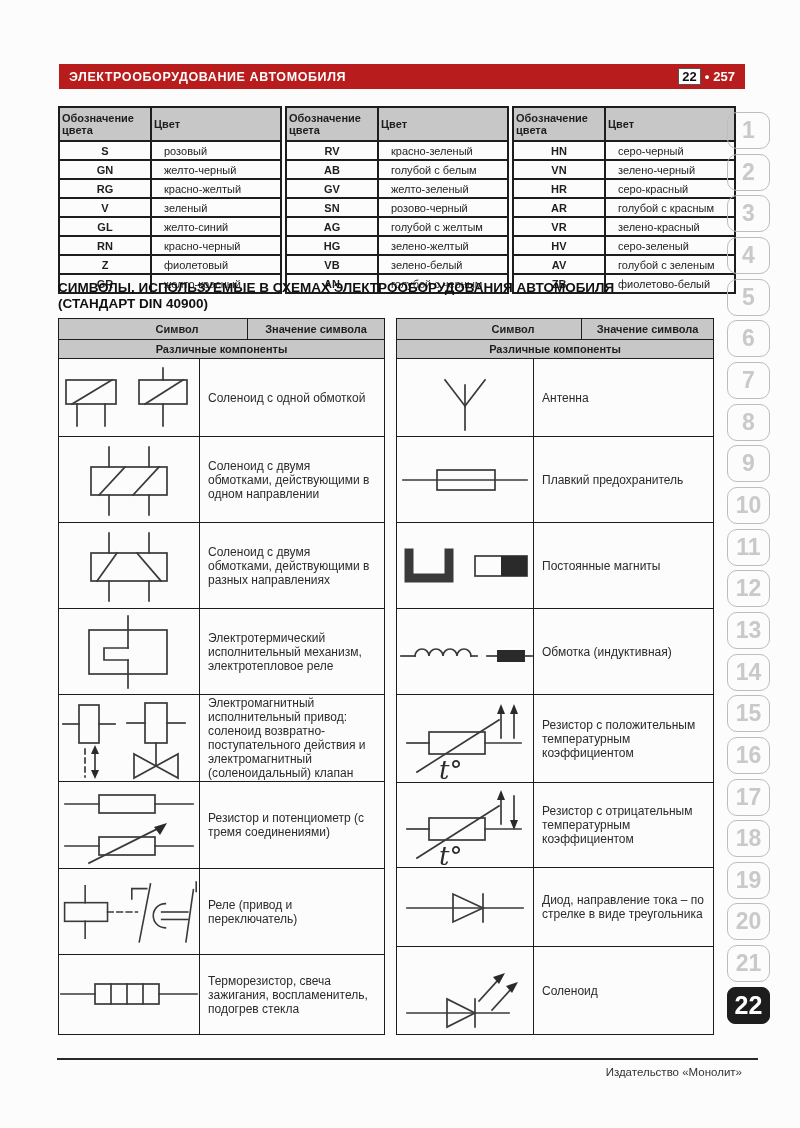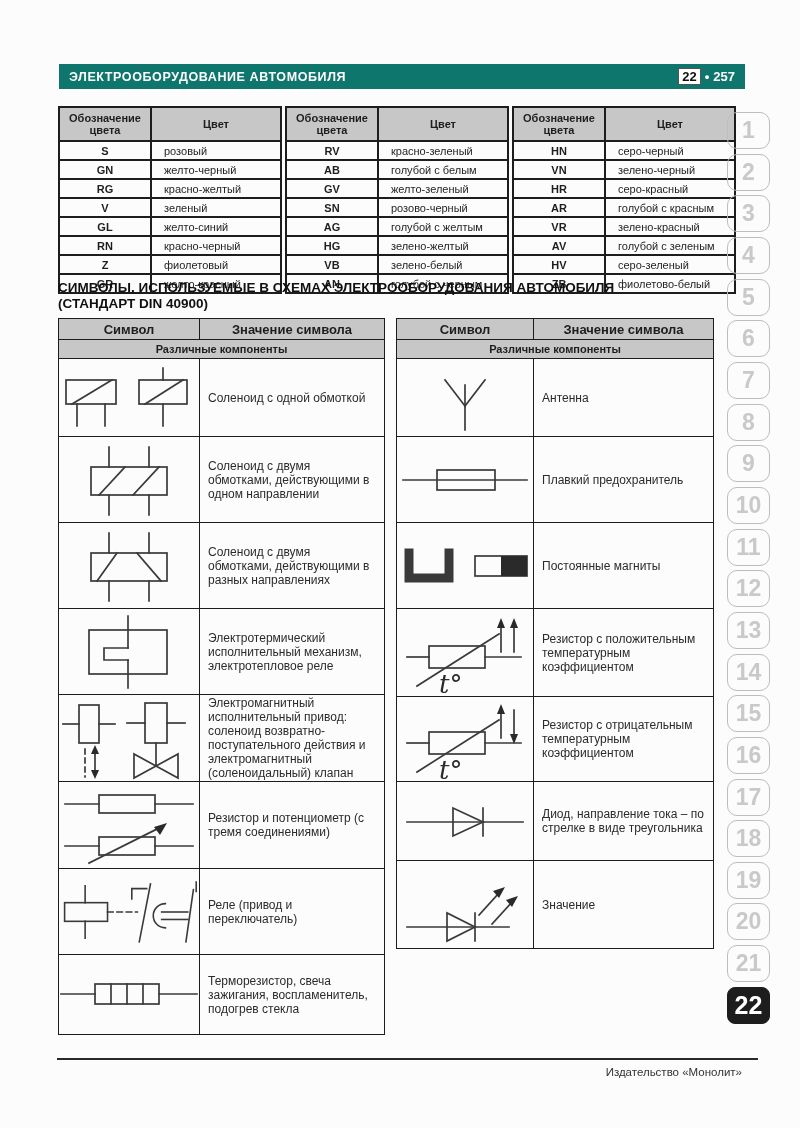--- a/index.html
+++ b/index.html
@@ -1,45 +1,45 @@
 <!DOCTYPE html>
 <html><head>
 <meta charset="utf-8">
 <style>
   html,body{margin:0;padding:0;background:#e8e8e8;}
   .page{position:relative;width:800px;height:1128px;background:#fcfcfc;overflow:hidden;
         font-family:"Liberation Sans",sans-serif;color:#1e1e1e;}
 
   
-  .header-bar{position:absolute;left:59px;top:64px;width:686px;height:25px;background:#0f766e;
+  .header-bar{position:absolute;left:59px;top:64px;width:686px;height:25px;background:#b91c1c;
               display:flex;align-items:center;justify-content:space-between;padding:0 10px;box-sizing:border-box;gap:28px;}
   .header-title{color:#fff;font-weight:bold;font-size:12.5px;letter-spacing:.6px;}
   .header-pageno{display:flex;align-items:center;gap:4px;color:#fff;font-weight:bold;font-size:13px;}
   .chapter-chip{background:#fff;color:#111;padding:0 3px;line-height:15px;border:1px solid #555;}
 
   
   .ctables{position:absolute;left:58px;top:106px;display:flex;gap:3px;}
   table.ctable{border-collapse:collapse;width:224px;table-layout:fixed;}
   .ctable th,.ctable td{border:2px solid #1d1d1d;}
-  .ctable th{background:#c7c7c7;font-size:11px;line-height:12px;height:32px;text-align:center;padding:0 2px;}
+  .ctable th{background:#c7c7c7;font-size:11px;line-height:12px;height:32px;text-align:left;padding:0 2px;}
   .ctable .th1{width:86px;}
   .ctable td{height:15px;}
   .ctable td.code{text-align:center;font-weight:bold;font-size:11px;}
   .ctable td.cname{font-size:11px;padding-left:12px;}
 
   
   .section-title{position:absolute;left:58px;top:280px;width:670px;font-weight:bold;font-size:13.5px;
                  line-height:16px;color:#101010;}
 
   
   .symtable{position:absolute;top:318px;border:1.7px solid #1c1c1c;box-sizing:border-box;background:#fcfcfc;}
   .symtable.left{left:58px;width:327px;}
   .symtable.right{left:396px;width:318px;}
   .symhead{display:flex;height:20px;background:#c7c7c7;border-bottom:1.7px solid #1c1c1c;
-           font-weight:bold;font-size:13px;align-items:stretch;}
+           font-weight:bold;font-size:11px;align-items:stretch;padding-left:48px;}
   .symhead .hc1{width:140px;border-right:1.7px solid #1c1c1c;display:flex;align-items:center;justify-content:center;}
   .symtable.right .symhead .hc1{width:136px;}
   .symhead .hc2{flex:1;display:flex;align-items:center;justify-content:center;}
   .symgroup{height:18px;background:#c7c7c7;border-bottom:1.7px solid #1c1c1c;display:flex;
             align-items:center;justify-content:center;font-weight:bold;font-size:11px;}
   .symrow{display:flex;border-bottom:1.7px solid #1c1c1c;}
   .symrow:last-child{border-bottom:none;}
   .symcell-sym{width:140px;border-right:1.7px solid #1c1c1c;display:flex;align-items:center;justify-content:center;}
   .symtable.right .symcell-sym{width:136px;}
   .symcell-desc{flex:1;display:flex;align-items:center;padding:12px 8px;font-size:12px;line-height:14px;color:#2b2b2b;}
@@ -176,26 +176,26 @@
           </tr>
       <tr>
             <td class="code">AR</td>
             <td class="cname">голубой с красным</td>
           </tr>
       <tr>
             <td class="code">VR</td>
             <td class="cname">зелено-красный</td>
           </tr>
       <tr>
+            <td class="code">HV</td>
+            <td class="cname">серо-зеленый</td>
+          </tr>
+      <tr>
             <td class="code">AV</td>
             <td class="cname">голубой с зеленым</td>
-          </tr>
-      <tr>
-            <td class="code">HV</td>
-            <td class="cname">серо-зеленый</td>
           </tr>
       <tr>
             <td class="code">ZB</td>
             <td class="cname">фиолетово-белый</td>
           </tr>
     </tbody>
       </table>
   </div>
 
   <div class="section-title">
@@ -371,20 +371,33 @@
       <div class="symcell-sym">
         <svg class="sym" width="136" height="58" viewBox="0 0 136 58">
           <polyline class="thick" points="12,16 12,41 52,41 52,16"></polyline>
           <rect x="78" y="19" width="52" height="20"></rect>
           <rect class="fill" x="104" y="19" width="26" height="20"></rect>
         </svg>
       </div>
       <div class="symcell-desc">Постоянные магниты</div>
     </div>
 
+    <div class="symrow" style="height:85px">
+      <div class="symcell-sym">
+        <svg class="sym" width="136" height="46" viewBox="0 0 136 46">
+          <line x1="4" y1="27" x2="18" y2="27"></line>
+          <path d="M18,27 a7 7 0 0 1 14,0 a7 7 0 0 1 14,0 a7 7 0 0 1 14,0 a7 7 0 0 1 14,0"></path>
+          <line x1="74" y1="27" x2="80" y2="27"></line>
+          <line x1="90" y1="27" x2="100" y2="27"></line>
+          <rect class="fill" x="100" y="21" width="28" height="12"></rect>
+          <line x1="128" y1="27" x2="135" y2="27"></line>
+        </svg>
+      </div>
+      <div class="symcell-desc">Обмотка (индуктивная)</div>
+    </div>
 
     <div class="symrow" style="height:87px">
       <div class="symcell-sym">
         <svg class="sym" width="136" height="86" viewBox="0 0 136 86">
           <rect x="32" y="36" width="56" height="22"></rect>
           <line x1="10" y1="47" x2="32" y2="47"></line>
             <line x1="88" y1="47" x2="124" y2="47"></line>
           <line x1="20" y1="76" x2="102" y2="24"></line>
           <line x1="104" y1="16" x2="104" y2="42"></line>
             <polygon class="fill" points="104,8 100,18 108,18"></polygon>
@@ -429,21 +442,21 @@
         <svg class="sym" width="132" height="84" viewBox="0 0 132 84">
           <line x1="8" y1="64" x2="110" y2="64"></line>
           <polygon points="48,50 48,78 76,64"></polygon>
           <line x1="76" y1="50" x2="76" y2="78"></line>
           <line x1="80" y1="52" x2="100" y2="30"></line>
             <polygon class="fill" points="106,24 94,28 100,35"></polygon>
           <line x1="93" y1="61" x2="113" y2="39"></line>
             <polygon class="fill" points="119,33 107,37 113,44"></polygon>
         </svg>
       </div>
-      <div class="symcell-desc">Значение</div>
+      <div class="symcell-desc">Соленоид</div>
     </div>
   </div>
 
   <div class="side-tabs">
     <div class="tab">1</div>
     <div class="tab">2</div>
     <div class="tab">3</div>
     <div class="tab">4</div>
     <div class="tab">5</div>
     <div class="tab">6</div>

